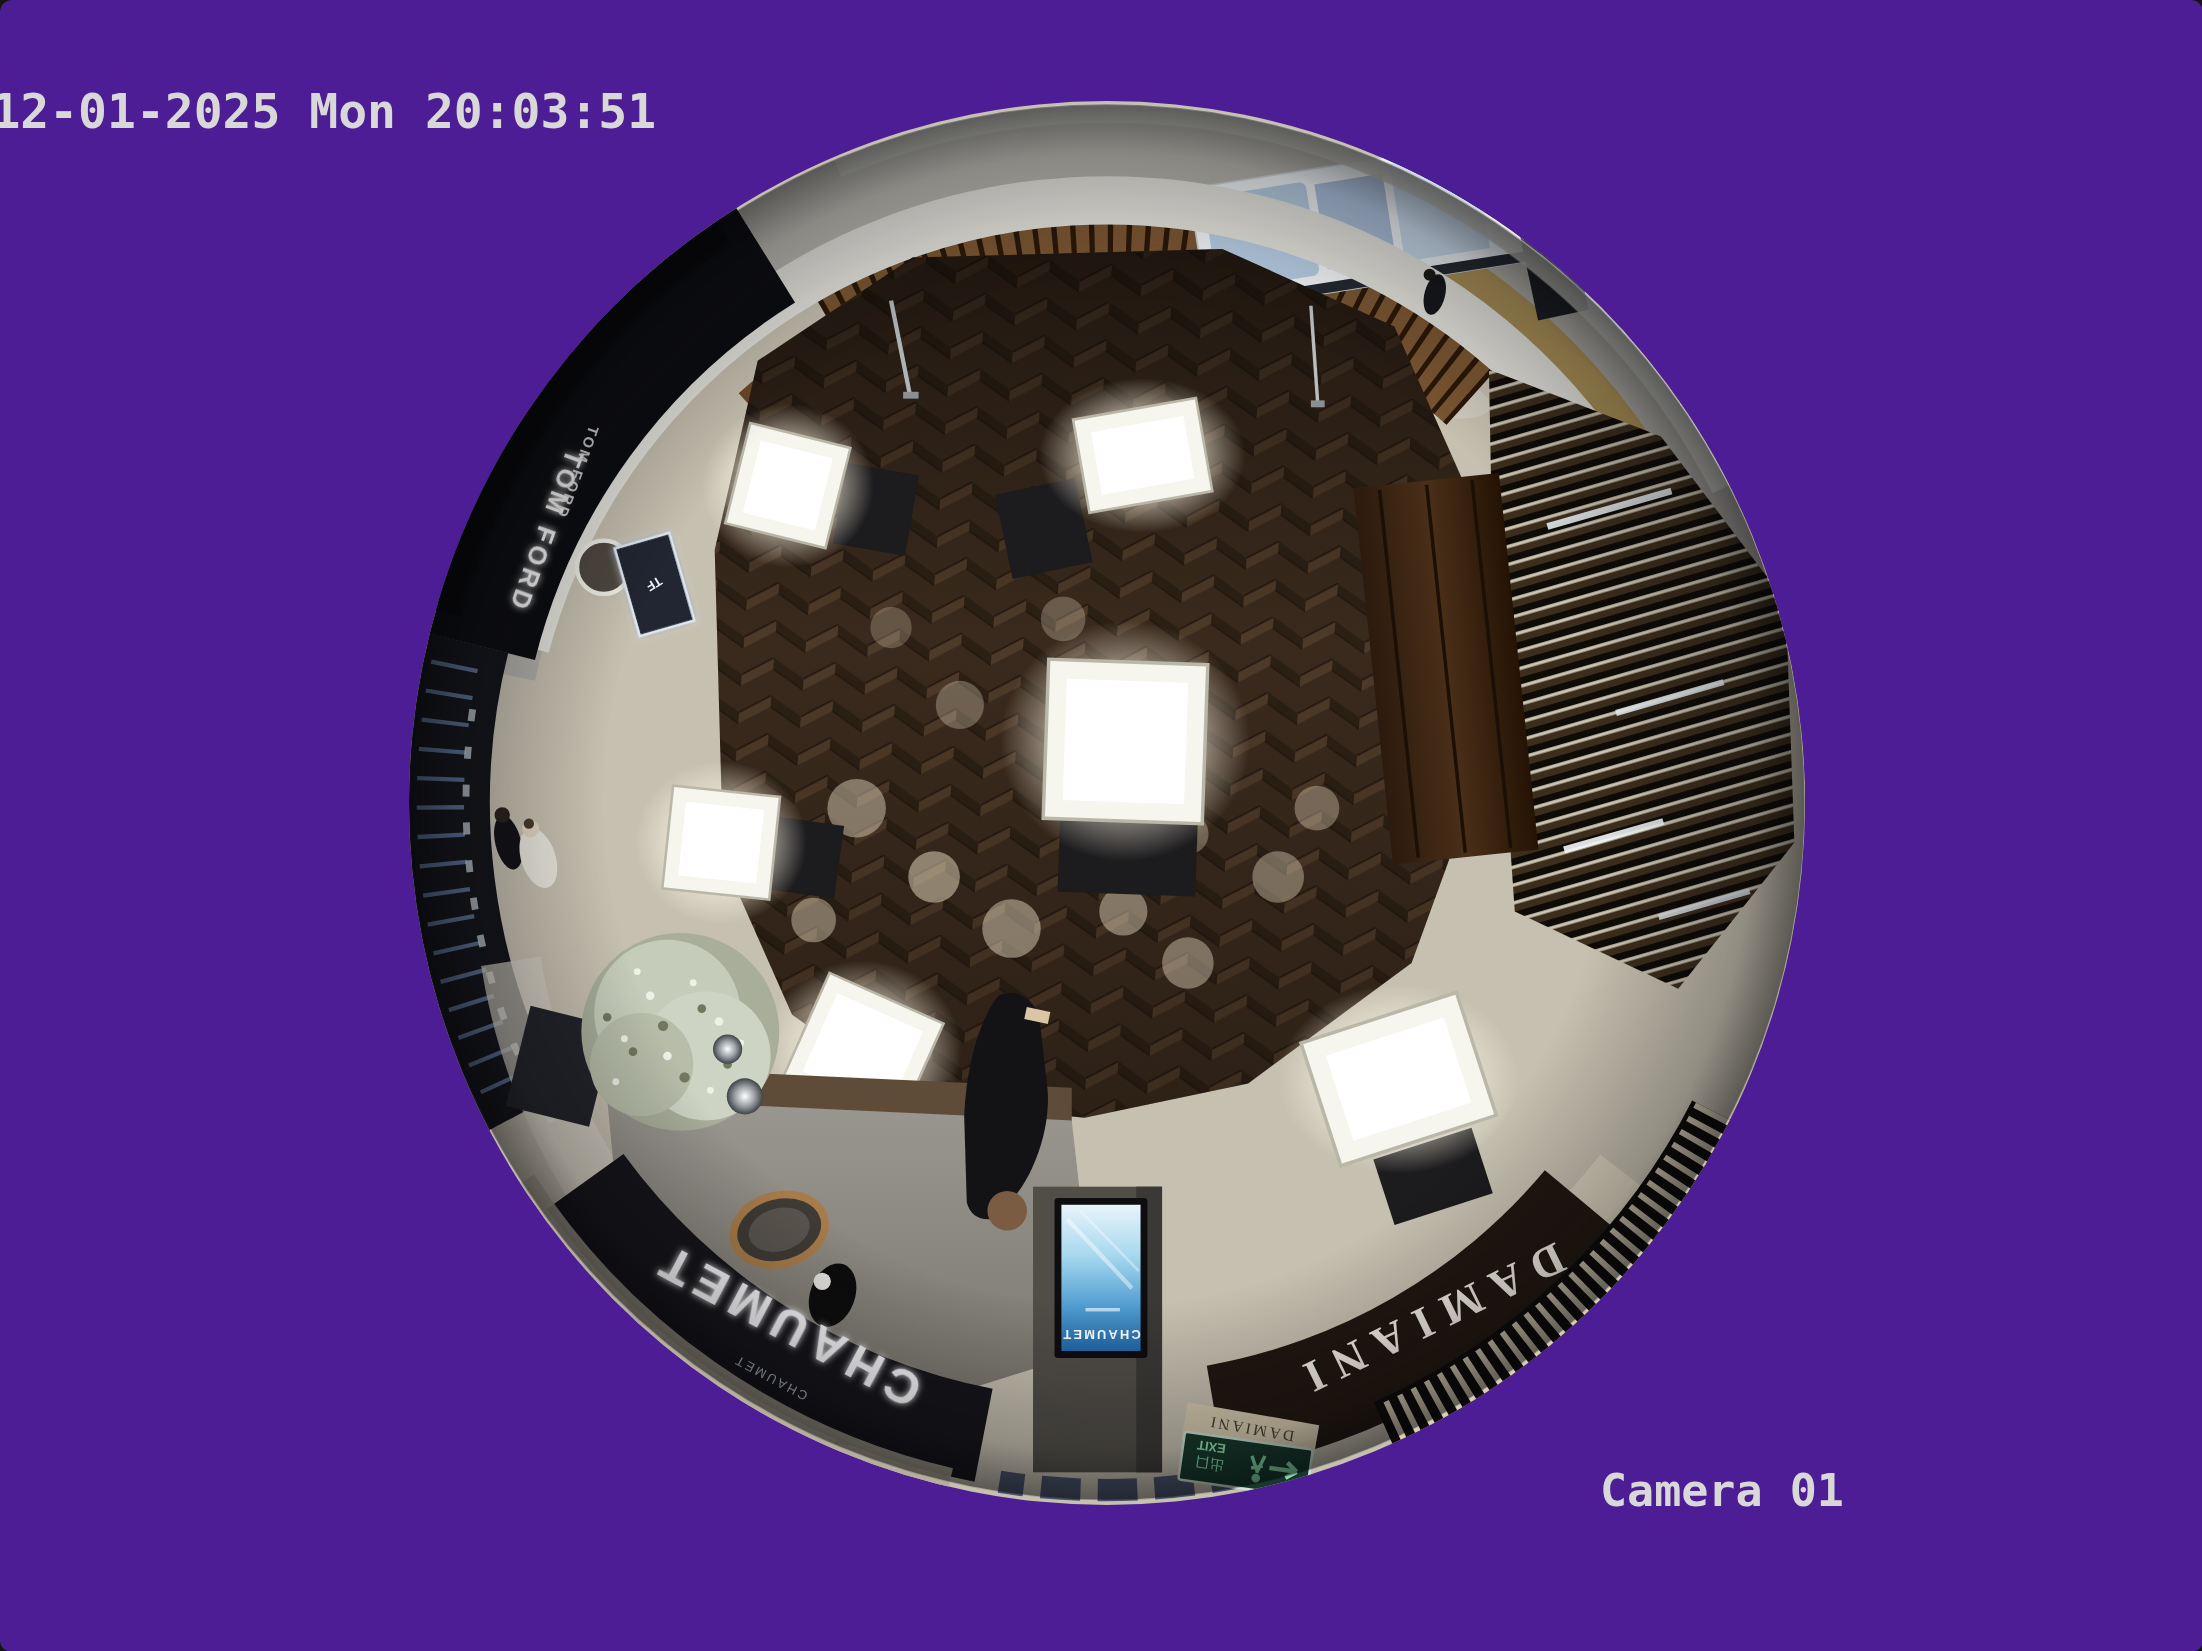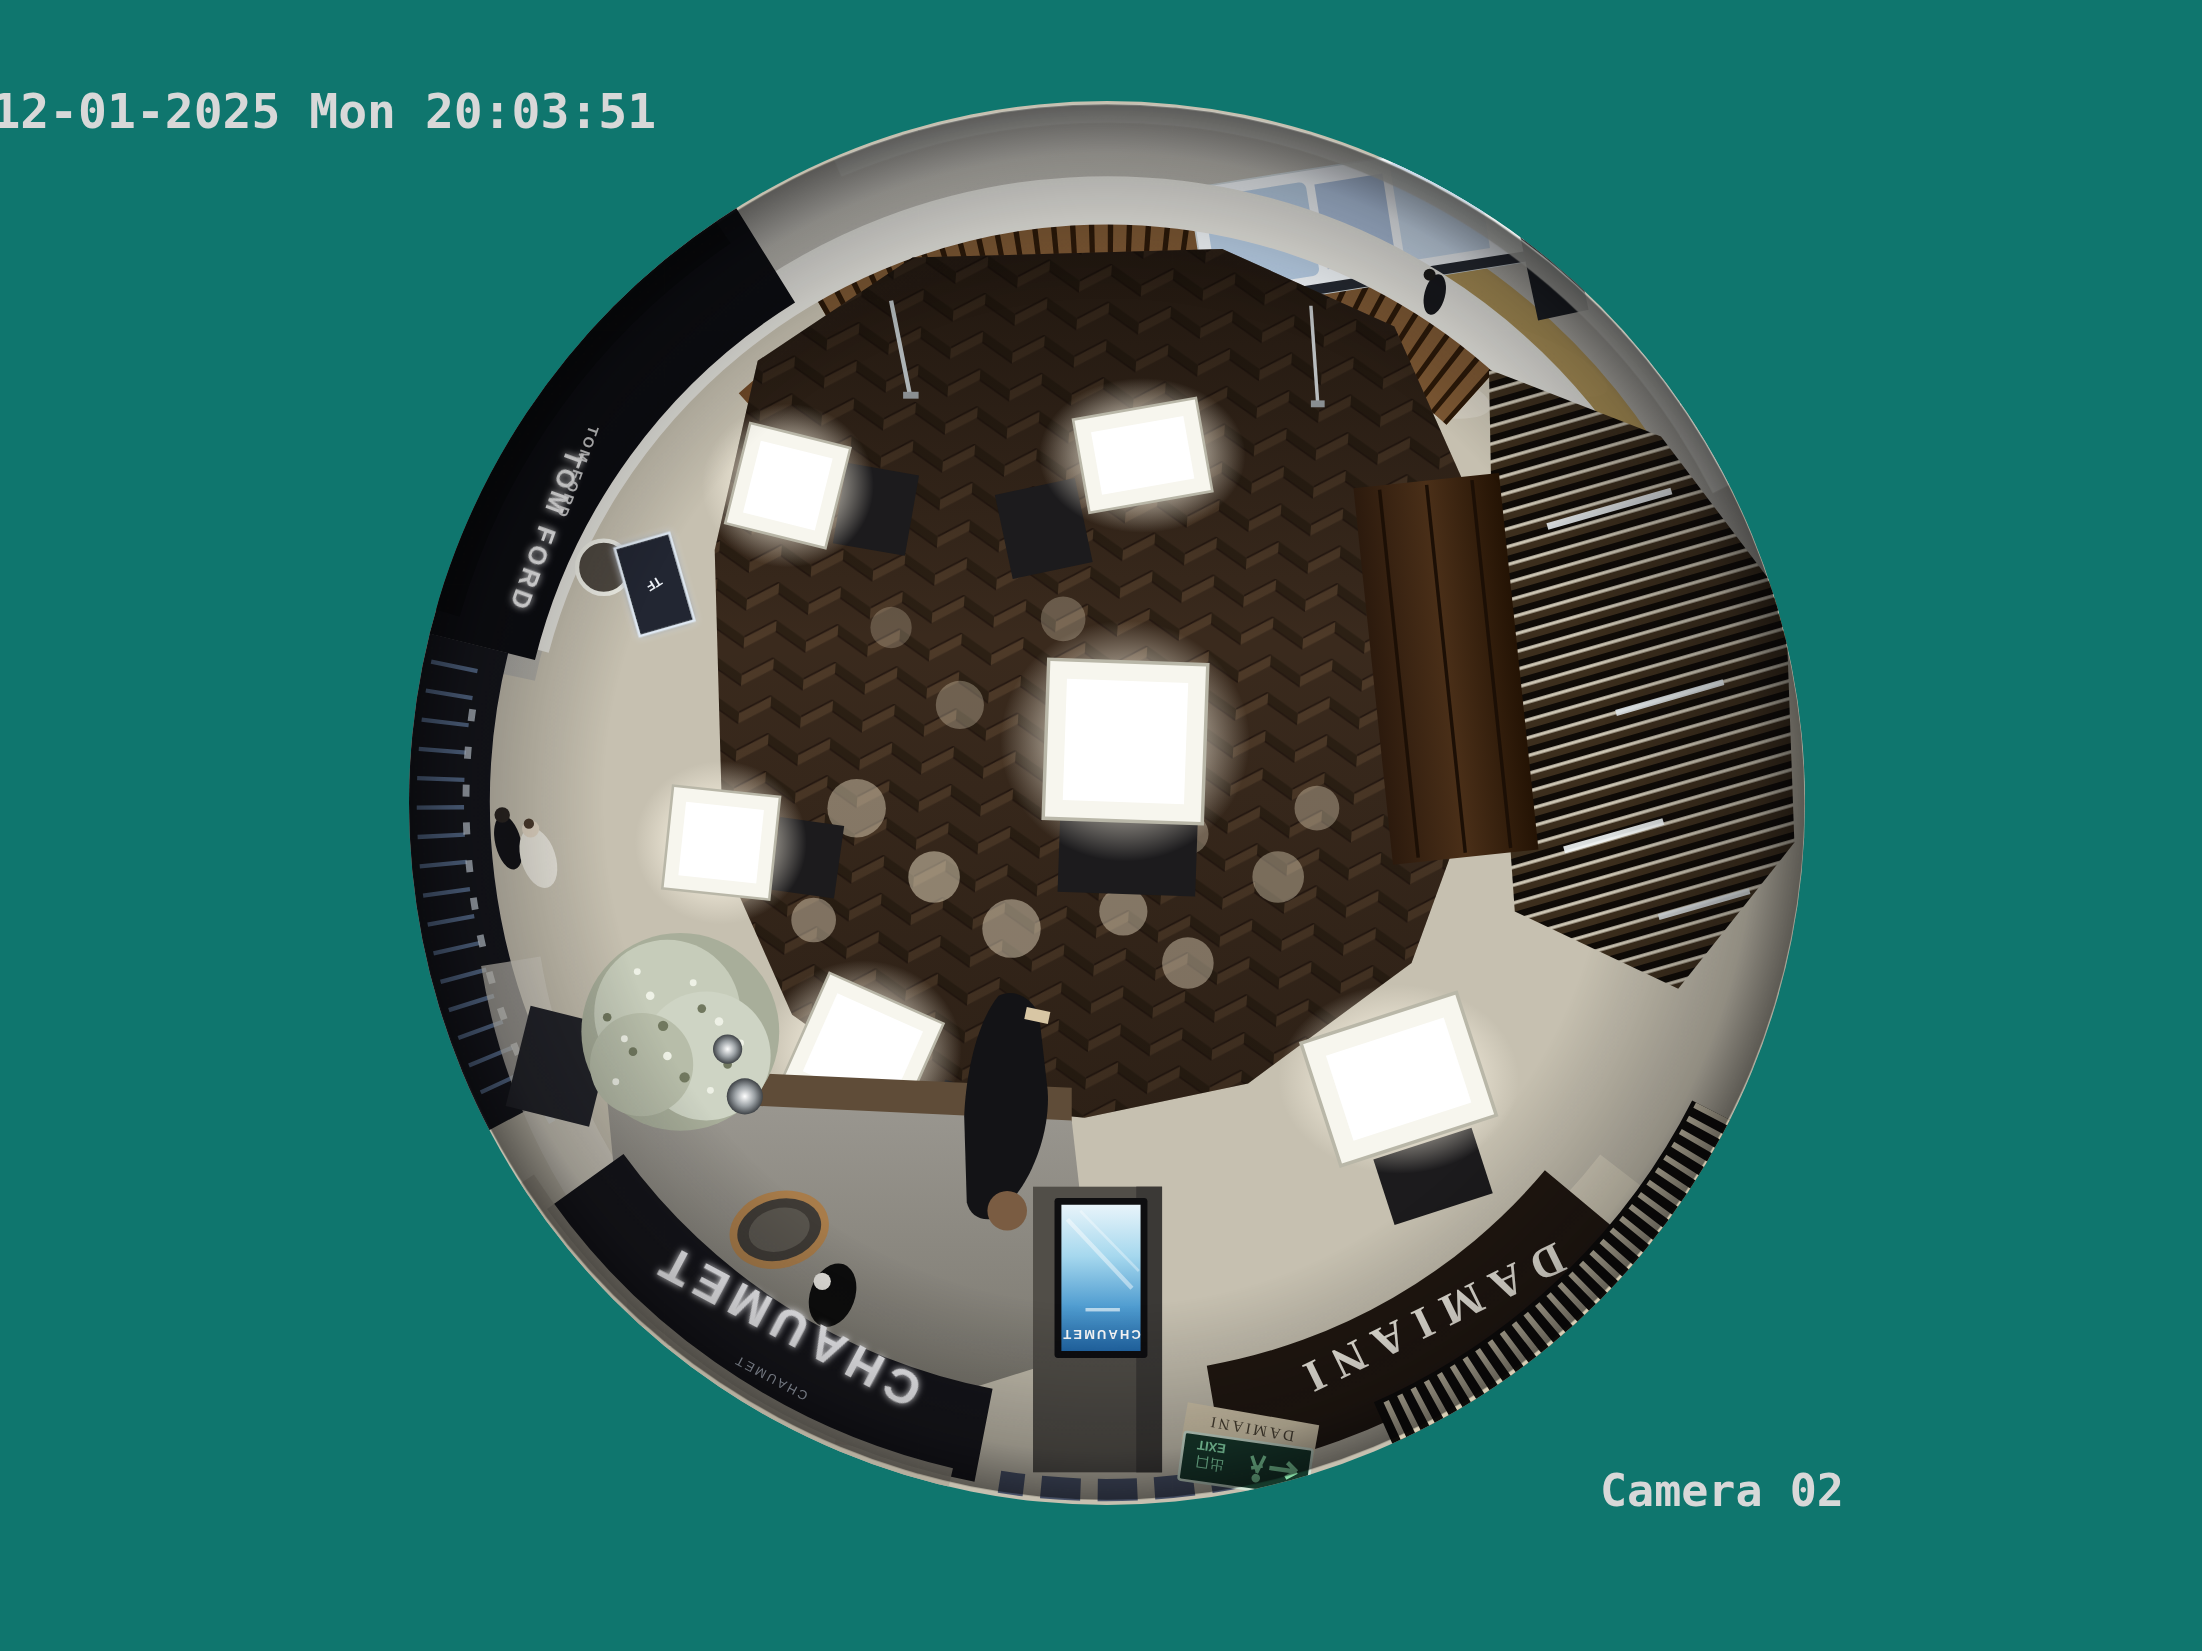--- a/index.html
+++ b/index.html
@@ -1,17 +1,17 @@
 <!DOCTYPE html>
 <html style="font-size:13.8px"><head>
 <meta charset="utf-8">
 <style>
   html,body{margin:0;padding:0;background:#151515;}
-  .stage{position:relative;width:2203px;height:1652px;background:#0f766e;overflow:hidden;
-         font-family:"DejaVu Sans Mono",monospace;}
+  .stage{position:relative;width:2203px;height:1652px;background:#4c1d95;overflow:hidden;
+         font-family:"DejaVu Sans Mono",monospace;border-radius:12px;}
   .osd{position:absolute;color:#d8d8d8;font-weight:bold;white-space:pre;
        font-family:"DejaVu Sans Mono",monospace;}
   #osd-timestamp{left:-8.6px;top:83px;font-size:48px;letter-spacing:0px;}
   #osd-camera{left:1600px;top:1464px;font-size:45px;}
   .fisheye{position:absolute;left:409px;top:101px;width:1396px;height:1404px;border-radius:50%;
            overflow:hidden;background:#c6c0b0;}
   .fisheye svg{display:block;width:100%;height:100%;}
   text{font-family:"Liberation Sans",sans-serif;}
   .serif{font-family:"Liberation Serif",serif;}
 </style>
@@ -312,15 +312,15 @@
         <rect x="1048" y="348" width="16" height="8" fill="#8a8f92"></rect>
       </g>
 
       <path d="M44,595 A798,798 0 0 1 365,153" fill="none" stroke="#08090b" stroke-width="30"></path>
       <path d="M498,78 A801,801 0 0 1 1525,451" fill="none" stroke="#c9c9c3" stroke-width="22" opacity="0.85"></path>
 
       <circle cx="811" cy="815" r="811" fill="url(#vig)"></circle>
     </svg>
   </div>
 
-  <div class="osd" id="osd-camera">Camera 02</div>
+  <div class="osd" id="osd-camera">Camera 01</div>
 </div>
 
 
 </body></html>

